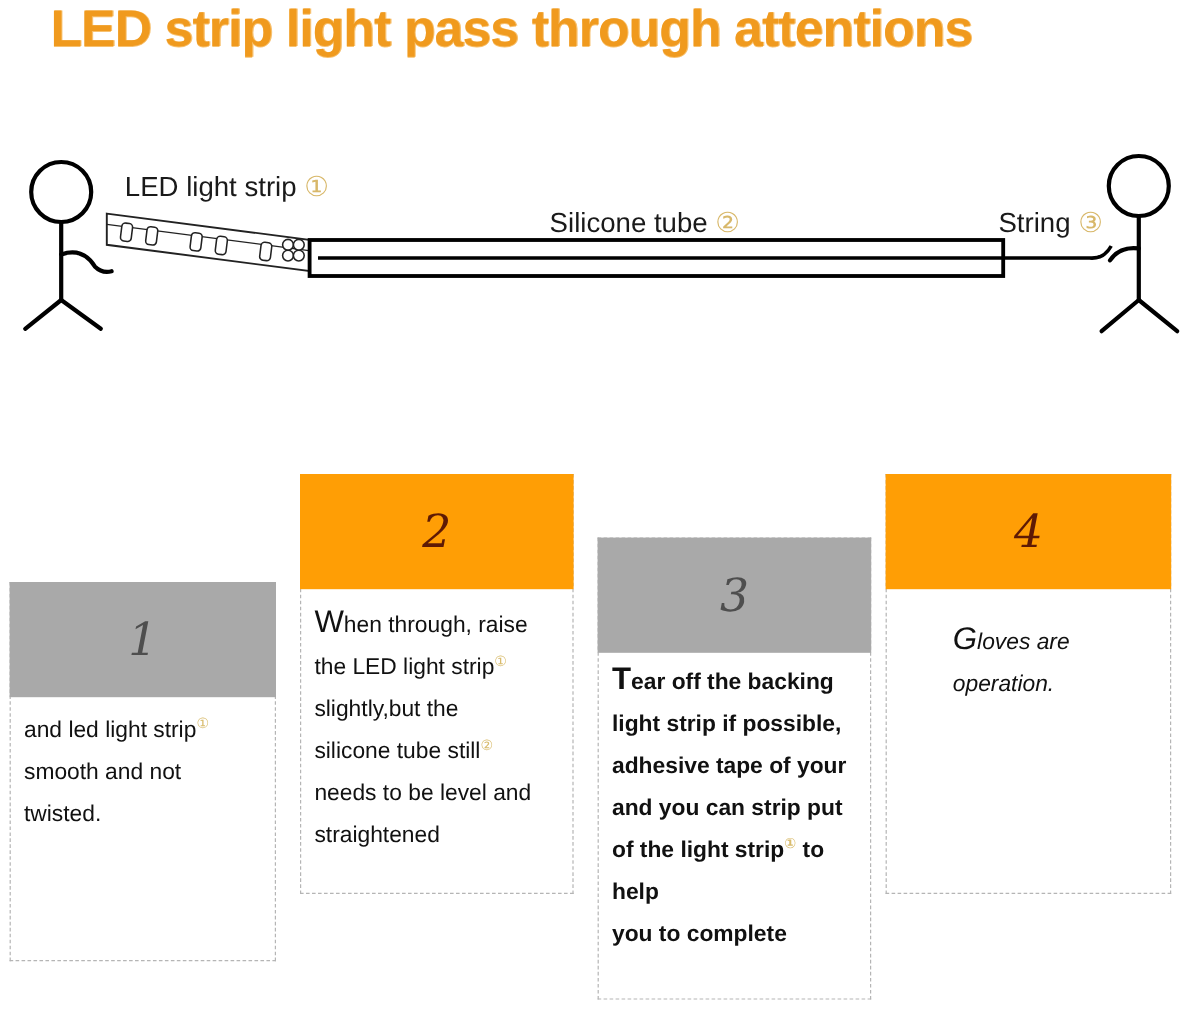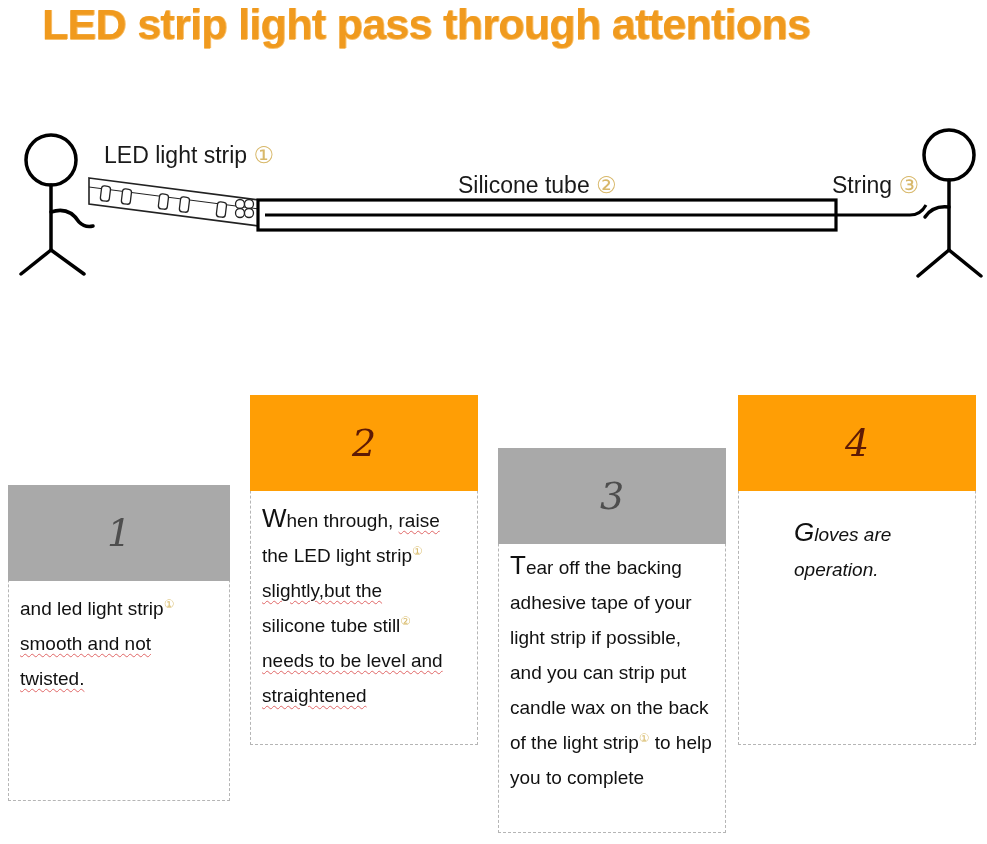--- a/index.html
+++ b/index.html
@@ -108,39 +108,38 @@
     padding: 0 12px;
     font-family: "Liberation Sans", sans-serif;
     font-size: 19px;
     line-height: 35px;
     color: #111111;
     z-index: 2;
   }
   .dropcap { font-size: 26px; }
 
   .sq {
-    text-decoration: underline;
     text-decoration-style: wavy;
     text-decoration-color: #e06666;
     text-decoration-thickness: 1px;
     text-underline-offset: 3px;
   }
 
   
   #card-1 { left: 8px;   top: 485px; width: 222px; height: 316px; }
   #card-1 .card-header { height: 96px; line-height: 96px; }
   #card-1 .card-text   { top: 106px; }
 
   #card-2 { left: 250px; top: 395px; width: 228px; height: 350px; }
   #card-2 .card-header { height: 96px; line-height: 96px; }
   #card-2 .card-text   { top: 106px; }
 
   #card-3 { left: 498px; top: 448px; width: 228px; height: 385px; }
   #card-3 .card-header { height: 96px; line-height: 96px; }
-  #card-3 .card-text   { top: 100px; }
+  #card-3 .card-text   { top: 100px; font-weight: bold; }
 
   #card-4 { left: 738px; top: 395px; width: 238px; height: 350px; }
   #card-4 .card-header { height: 96px; line-height: 96px; }
   #card-4 .card-text   { top: 120px; padding: 0 48px 0 56px; font-style: italic; }
 </style>
 </head>
 <body>
 
 <div id="page-title">LED strip light pass through attentions</div>
 
@@ -238,24 +237,23 @@
     </div>
 </div>
 
 <div class="card" id="card-3">
   <div class="card-body-box"></div>
   <div class="card-header gray">
     <span>3</span>
   </div>
   <div class="card-text">
       <div><span class="dropcap">T</span><span>ear off the backing</span></div>
+      <div><span>light strip if possible,</span></div>
       <div><span>adhesive tape of your</span></div>
-      <div><span>light strip if possible,</span></div>
       <div><span>and you can strip put</span></div>
-      <div><span>candle wax on the back</span></div>
       <div><span>of the light strip</span><span class="sup-circle">①</span><span> to help</span></div>
       <div><span>you to complete</span></div>
     </div>
 </div>
 
 <div class="card" id="card-4">
   <div class="card-body-box"></div>
   <div class="card-header orange">
     <span>4</span>
   </div>

